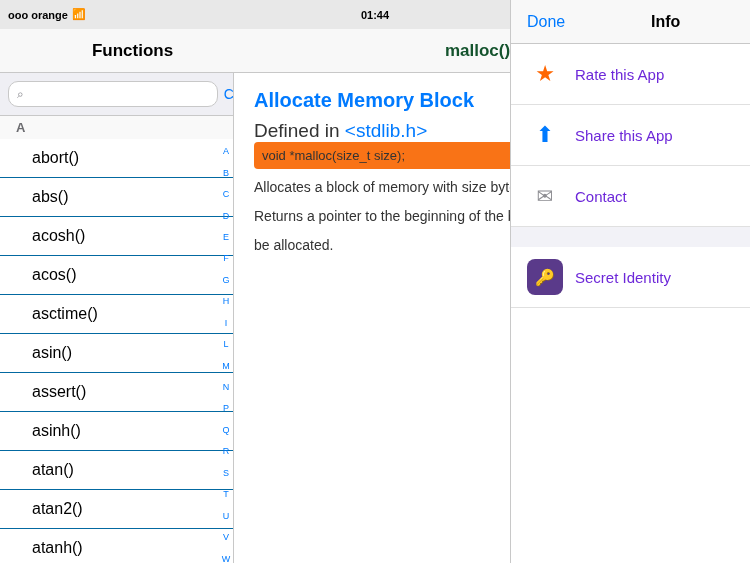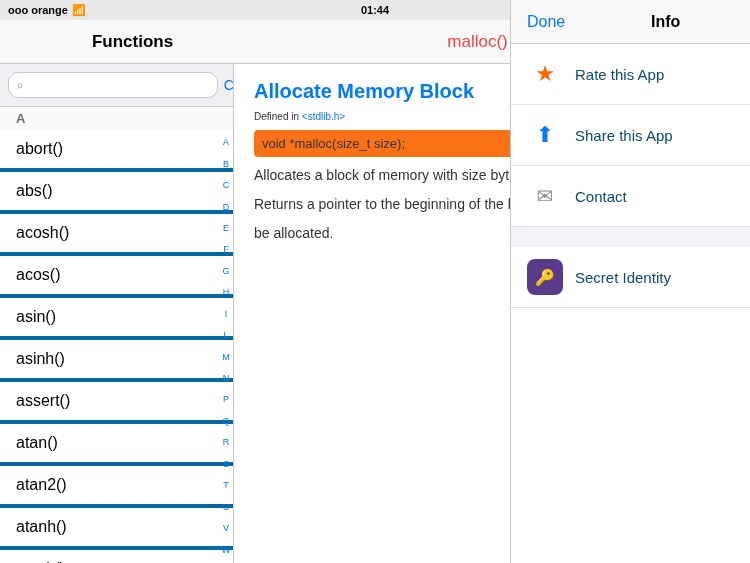--- a/index.html
+++ b/index.html
@@ -1,20 +1,20 @@
 <!DOCTYPE html>
 <html><head>
   <meta charset="utf-8">
   <style>
     * { box-sizing: border-box; margin: 0; padding: 0; }
     body { font-family: -apple-system, 'Helvetica Neue', Arial, sans-serif; background: #f2f2f7; width: 750px; height: 563px; overflow: hidden; position: relative; }
 
     
     .status-bar {
-      height: 20px;
+      height: 29px;
       background: #e8e8e8;
       display: flex;
       align-items: center;
       justify-content: space-between;
       padding: 0 8px;
       font-size: 11px;
       font-weight: 600;
     }
     .status-left { display: flex; align-items: center; gap: 4px; }
     .status-center { position: absolute; left: 50%; transform: translateX(-50%); font-size: 11px; font-weight: 600; }
@@ -23,21 +23,21 @@
     
     .nav-bar {
       height: 44px;
       background: #f8f8f8;
       border-bottom: 1px solid #c8c8c8;
       display: flex;
       align-items: center;
       justify-content: space-between;
       padding: 16px 16px;
     }
-    .nav-title { font-size: 17px; font-weight: 400; color: #ef4444; }
+    .nav-title { font-size: 17px; font-weight: 700; color: #14532d; }
     .nav-sidebar-title { font-size: 17px; font-weight: 600; color: #000; width: 233px; text-align: center; }
     .nav-info-btn {
       width: 28px; height: 28px;
       border-radius: 50%;
       border: 2px solid #007aff;
       color: #007aff;
       font-size: 16px; font-style: italic; font-weight: 700;
       display: flex; align-items: center; justify-content: center;
       cursor: pointer;
       background: transparent;
@@ -98,24 +98,24 @@
       overflow-y: auto;
       flex: 1;
       display: flex;
       position: relative;
     }
     .function-items {
       flex: 1;
       overflow-y: auto;
     }
     .function-item {
-      padding: 10px 16px;
+      padding: 10px 32px;
       font-size: 16px;
       color: #000;
-      border-bottom: 4px solid #0369a1;
+      border-bottom: 1px solid #0369a1;
       background: #fff;
       cursor: pointer;
     }
 
     
     .alpha-index {
       width: 14px;
       display: flex;
       flex-direction: column;
       justify-content: space-around;
@@ -140,23 +140,23 @@
       overflow-y: auto;
       position: relative;
     }
     .content-title {
       font-size: 20px;
       font-weight: 700;
       color: #007aff;
       margin-bottom: 8px;
     }
     .content-defined {
-      font-size: 10px;
+      font-size: 19px;
       color: #333;
-      margin-bottom: 8px;
+      margin-bottom: 0;
     }
     .content-defined a { color: #007aff; text-decoration: none; }
     .content-code {
       font-family: Liberation Sans, sans-serif;
       font-size: 13px;
       color: #333;
       margin-bottom: 8px;
       background: #f97316;
       padding: 6px 8px;
       border-radius: 4px;
@@ -224,21 +224,21 @@
       font-size: 20px;
       flex-shrink: 0;
     }
     .icon-star { background: #fff; }
     .icon-share { background: #fff; }
     .icon-contact { background: #fff; }
     .icon-objc { background: #4c9a2a; color: #fff; font-size: 14px; font-weight: 700; }
     .icon-secret { background: #5a3a8a; color: #fff; font-size: 16px; }
     .overlay-item-label {
       font-size: 15px;
-      color: #0c4a6e;
+      color: #6d28d9;
     }
     .star-shape { color: #ff6600; font-size: 22px; }
     .share-shape { color: #007aff; font-size: 22px; }
     .contact-shape { color: #8e8e93; font-size: 20px; }
     .section-gap {
       height: 20px;
       background: #f2f2f7;
     }
   </style>
 </head>
@@ -275,23 +275,24 @@
     </div>
 
     <div class="section-header">A</div>
 
     <div class="function-list">
       <div class="function-items">
         <div class="function-item">abort()</div>
         <div class="function-item">abs()</div>
         <div class="function-item">acosh()</div>
         <div class="function-item">acos()</div>
+        <div class="function-item">asctime()</div>
         <div class="function-item">asin()</div>
+        <div class="function-item">assert()</div>
         <div class="function-item">asinh()</div>
-        <div class="function-item">assert()</div>
         <div class="function-item">atan()</div>
         <div class="function-item">atan2()</div>
         <div class="function-item">atanh()</div>
         <div class="function-item">atexit()</div>
 
       </div>
       <div class="alpha-index">
         <span>A</span>
         <span>B</span>
         <span>C</span>

